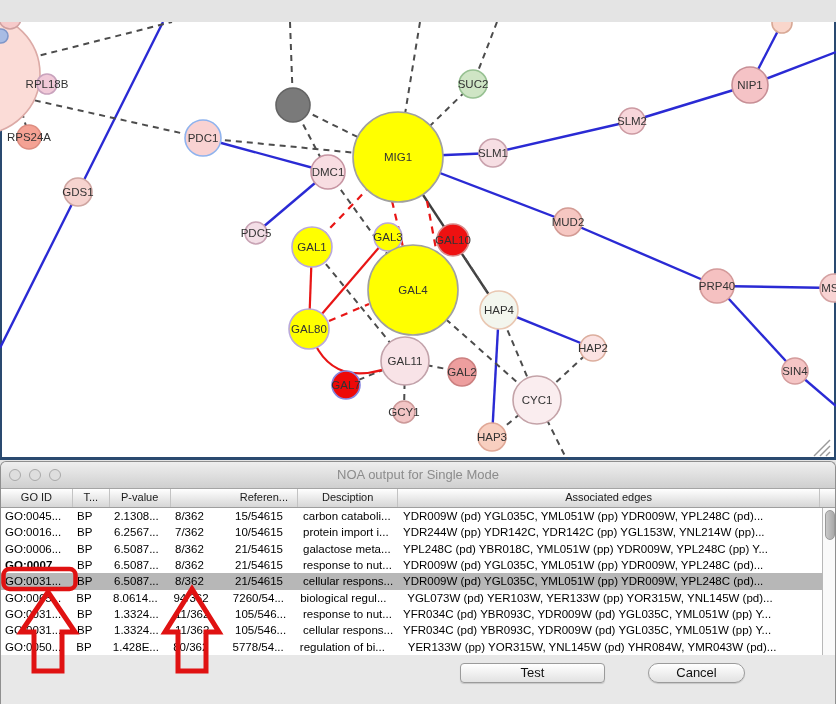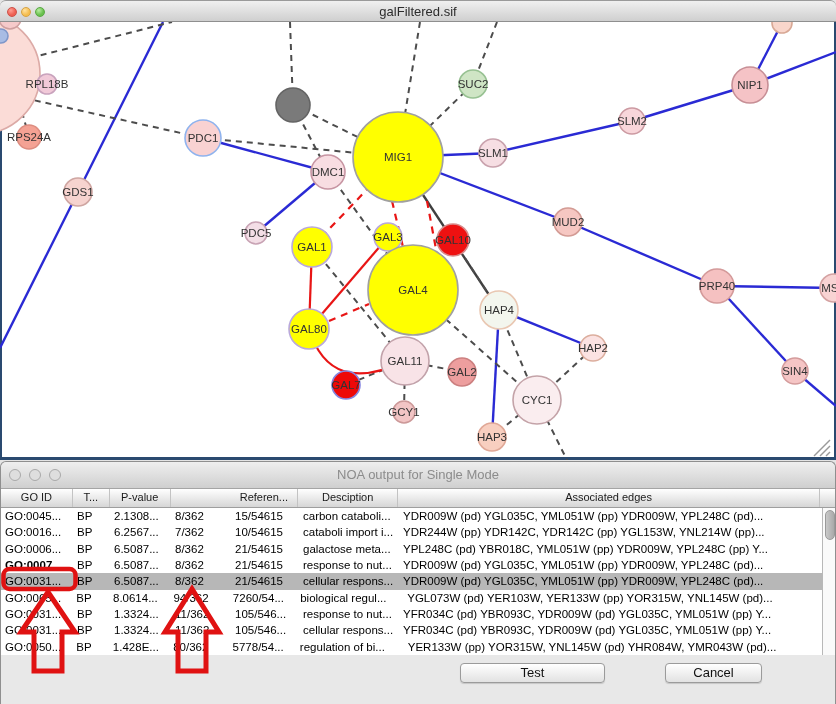--- a/index.html
+++ b/index.html
@@ -41,21 +41,21 @@
   .tcell{box-sizing:border-box;font-size:11.5px;color:#000;line-height:16.3px;
        padding-left:4px;overflow:hidden;white-space:nowrap;}
   .scrollbar{width:14px;background:#fafafa;border-left:1px solid #b8b8b8;position:relative;}
   .thumb{position:absolute;top:2px;left:1.5px;width:10px;height:30px;border-radius:5px;
        background:linear-gradient(90deg,#c9c9c9,#a9a9a9);border:1px solid #9a9a9a;box-sizing:border-box;}
   .noa-footer{position:relative;height:51px;background:#e8e8e8;}
   .btn{position:absolute;top:8px;height:20px;box-sizing:border-box;border:1px solid #9b9b9b;
        border-radius:4px;background:linear-gradient(#ffffff,#e2e2e2);font-size:13px;color:#111;
        text-align:center;line-height:18px;box-shadow:0 1px 1px rgba(0,0,0,.15);}
   .btn.save{left:459px;width:145px;}
-  .btn.cancel{left:664px;width:97px;}
+  .btn.cancel{left:647px;width:97px;border-radius:10px;}
   
   #anno{position:absolute;top:0;left:0;pointer-events:none;z-index:60;}
 </style>
 </head>
 <body>
 
 <div class="net-window">
   <div class="net-canvas">
     <svg id="net-svg" width="836" height="438" viewBox="0 22 836 438">
         <line x1="163" y1="22" x2="0" y2="348" stroke="#2a2ad4" stroke-width="2.4"></line>
@@ -165,26 +165,20 @@
         <circle cx="834" cy="288" r="14" fill="#f8d3d3" stroke="#d4a2a2" stroke-width="1.6"></circle>
         <text x="834" y="292" text-anchor="middle" class="node-label">MSN</text>
       </svg>
 
     <svg width="20" height="18" viewBox="0 0 20 18" style="position:absolute;right:2px;bottom:0;">
       <line x1="2" y1="17" x2="18" y2="1" stroke="#9a9a9a" stroke-width="1.4"></line>
       <line x1="8" y1="17" x2="18" y2="7" stroke="#9a9a9a" stroke-width="1.4"></line>
       <line x1="14" y1="17" x2="18" y2="13" stroke="#9a9a9a" stroke-width="1.4"></line>
     </svg>
   </div>
-  <div class="net-titlebar">
-    <span class="light red"></span>
-    <span class="light yellow"></span>
-    <span class="light green"></span>
-    <div class="net-title">galFiltered.sif</div>
-  </div>
 </div>
 
 <div class="noa-window">
   <div class="noa-titlebar">
     <span class="gray-light gl1"></span>
     <span class="gray-light gl2"></span>
     <span class="gray-light gl3"></span>
     <div class="noa-title">NOA output for Single Mode</div>
   </div>
   <div class="noa-header" id="noa-header">
@@ -207,21 +201,21 @@
           <div class="tcell" style="width: 68px;">15/54615</div>
           <div class="tcell" style="width: 100px;">carbon cataboli...</div>
           <div class="tcell" style="width: 423px;">YDR009W (pd) YGL035C, YML051W (pp) YDR009W, YPL248C (pd)...</div>
         </div>
         <div class="trow">
           <div class="tcell" style="width: 72px;">GO:0016...</div>
           <div class="tcell" style="width: 37px;">BP</div>
           <div class="tcell" style="width: 61px;">6.2567...</div>
           <div class="tcell" style="width: 60px;">7/362</div>
           <div class="tcell" style="width: 68px;">10/54615</div>
-          <div class="tcell" style="width: 100px;">cataboli import i...</div>
+          <div class="tcell" style="width: 100px;">protein import i...</div>
           <div class="tcell" style="width: 423px;">YDR244W (pp) YDR142C, YDR142C (pp) YGL153W, YNL214W (pp)...</div>
         </div>
         <div class="trow">
           <div class="tcell" style="width: 72px;">GO:0006...</div>
           <div class="tcell" style="width: 37px;">BP</div>
           <div class="tcell" style="width: 61px;">6.5087...</div>
           <div class="tcell" style="width: 60px;">8/362</div>
           <div class="tcell" style="width: 68px;">21/54615</div>
           <div class="tcell" style="width: 100px;">galactose meta...</div>
           <div class="tcell" style="width: 423px;">YPL248C (pd) YBR018C, YML051W (pp) YDR009W, YPL248C (pp) Y...</div>

